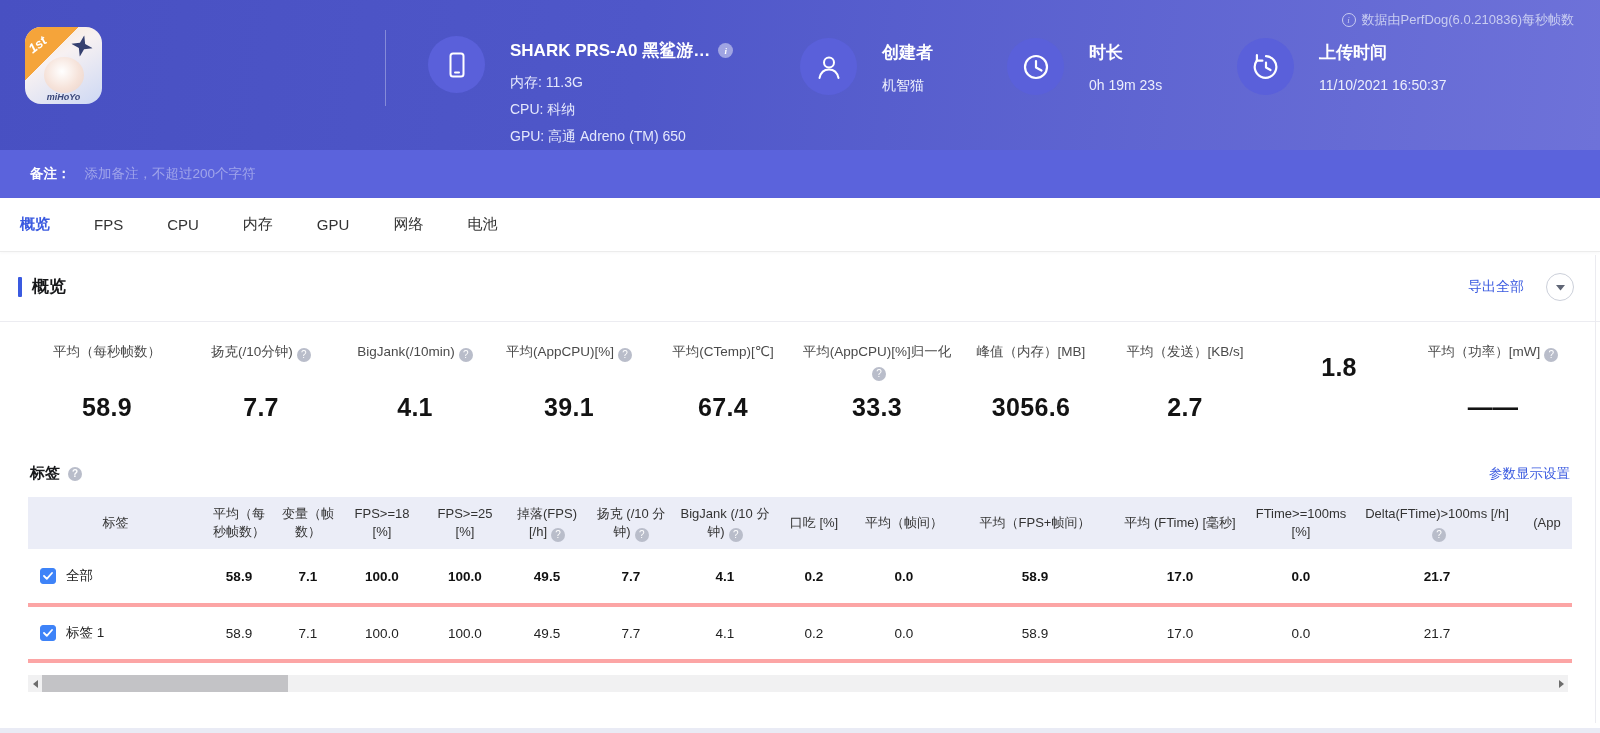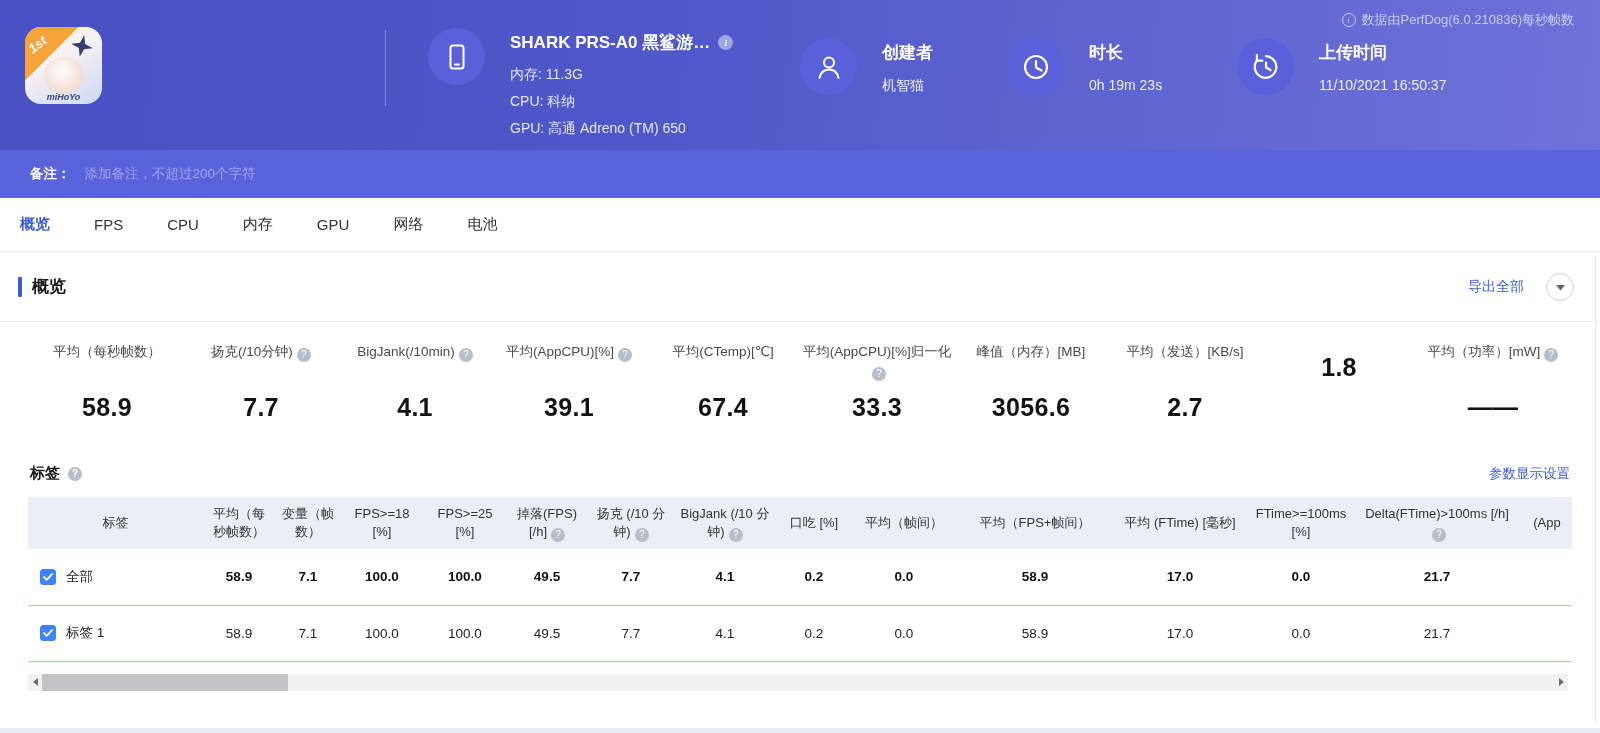--- a/index.html
+++ b/index.html
@@ -82,21 +82,21 @@
 
   
   .labels-head { margin:42px 30px 0; display:flex; justify-content:space-between; align-items:center; }
   .labels-title { font-size:15px; font-weight:bold; color:#17181a; display:flex; align-items:center; gap:4px; }
   .labels-head .link { font-size:13.5px; }
   .table-wrap { margin:14px 0 0 28px; width:1544px; overflow:hidden; }
   table { border-collapse:collapse; table-layout:fixed; width:1549px; }
   thead td { background:#ebedf7; height:52px; font-size:13px; color:#333; text-align:center;
     padding:6px 4px; line-height:18px; }
   tbody td { height:56px; text-align:center; font-size:13.5px; color:#222;
-    border-bottom:1px solid #fca5a5; }
+    border-bottom:4px solid #fca5a5; }
   tbody tr.bold td { font-weight:bold; color:#111; }
   td.label-cell { text-align:left; padding-left:12px; }
   .checkbox { width:16px; height:16px; border-radius:3px; background:#3e83f8; border:1px solid #3e83f8;
     display:inline-flex; align-items:center; justify-content:center; vertical-align:middle; cursor:pointer; }
   .row-label { margin-left:10px; vertical-align:middle; font-size:13.5px; color:#222; font-weight:normal; }
 
   
   .h-scrollbar { position:relative; margin:12px 0 0 28px; width:1540px; height:17px; background:#f1f1f2; }
   .sb-arrow { position:absolute; top:0; bottom:0; width:14px; display:flex; align-items:center;
     justify-content:center; cursor:pointer; }
@@ -121,21 +121,21 @@
       <div class="app-sparkle"></div>
       <div class="app-ribbon">
           <span>1st</span>
         </div>
       <div class="app-brand">miHoYo</div>
     </div>
   </div>
 
   <div class="v-divider"></div>
 
-  <div class="info-group" style="left:428px; top:28px;">
+  <div class="info-group" style="left:428px; top:36px;">
     <div class="icon-circle">
       <svg width="30" height="30" viewBox="0 0 30 30">
           <rect x="8.5" y="3.5" width="13" height="23" rx="2.5" stroke="#fff" stroke-width="2" fill="none"></rect>
           <line x1="13" y1="22.5" x2="17" y2="22.5" stroke="#fff" stroke-width="2" stroke-linecap="round"></line>
         </svg>
     </div>
     <div class="group-body">
       <div class="group-title">
         <span>SHARK PRS-A0 黑鲨游…</span>
         <span class="info-badge">i</span>

